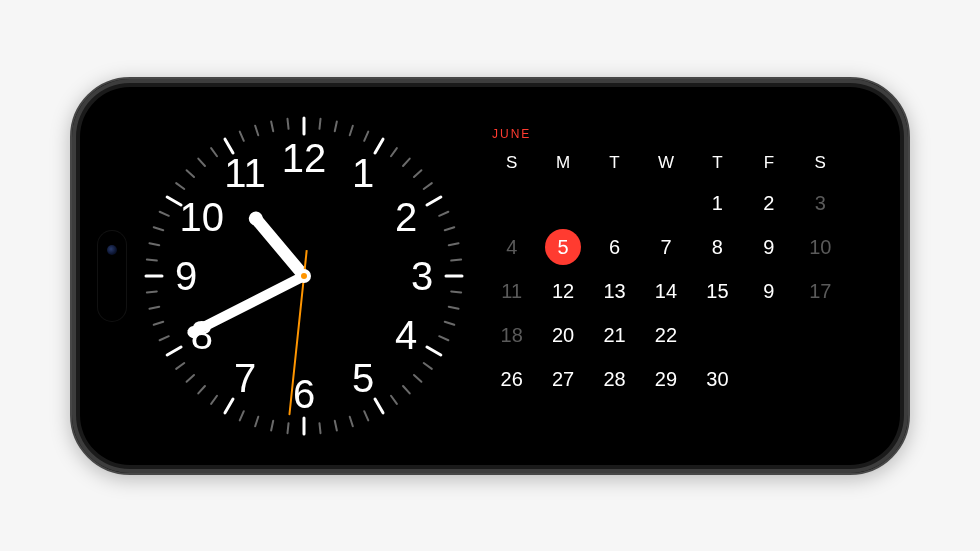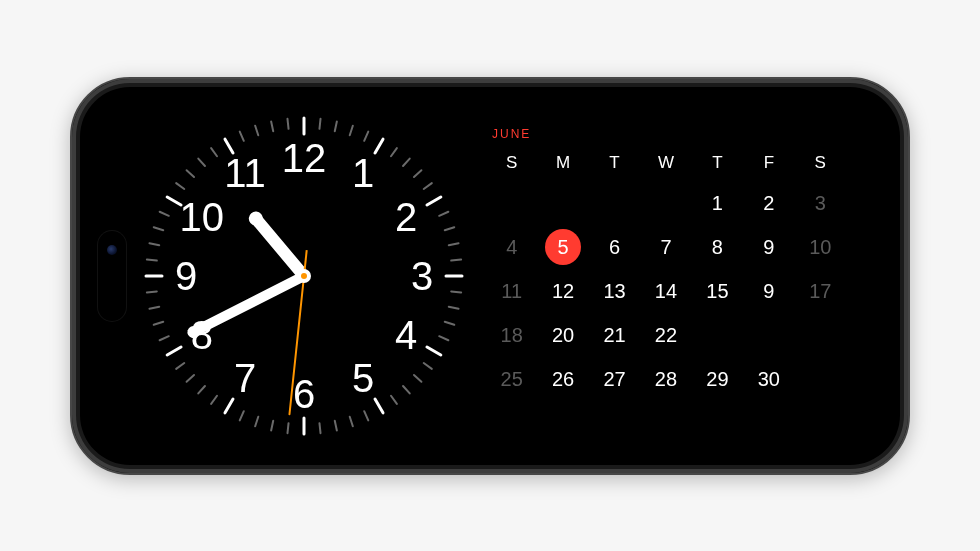--- a/index.html
+++ b/index.html
@@ -398,23 +398,20 @@
               <span class="bubble">20</span>
             </div>
             <div class="day">
               <span class="bubble">21</span>
             </div>
             <div class="day">
               <span class="bubble">22</span>
             </div>
           </div>
           <div class="week-row">
-            <div class="day out">
-              <span class="bubble">25</span>
-            </div>
             <div class="day">
               <span class="bubble">26</span>
             </div>
             <div class="day">
               <span class="bubble">27</span>
             </div>
             <div class="day">
               <span class="bubble">28</span>
             </div>
             <div class="day">

